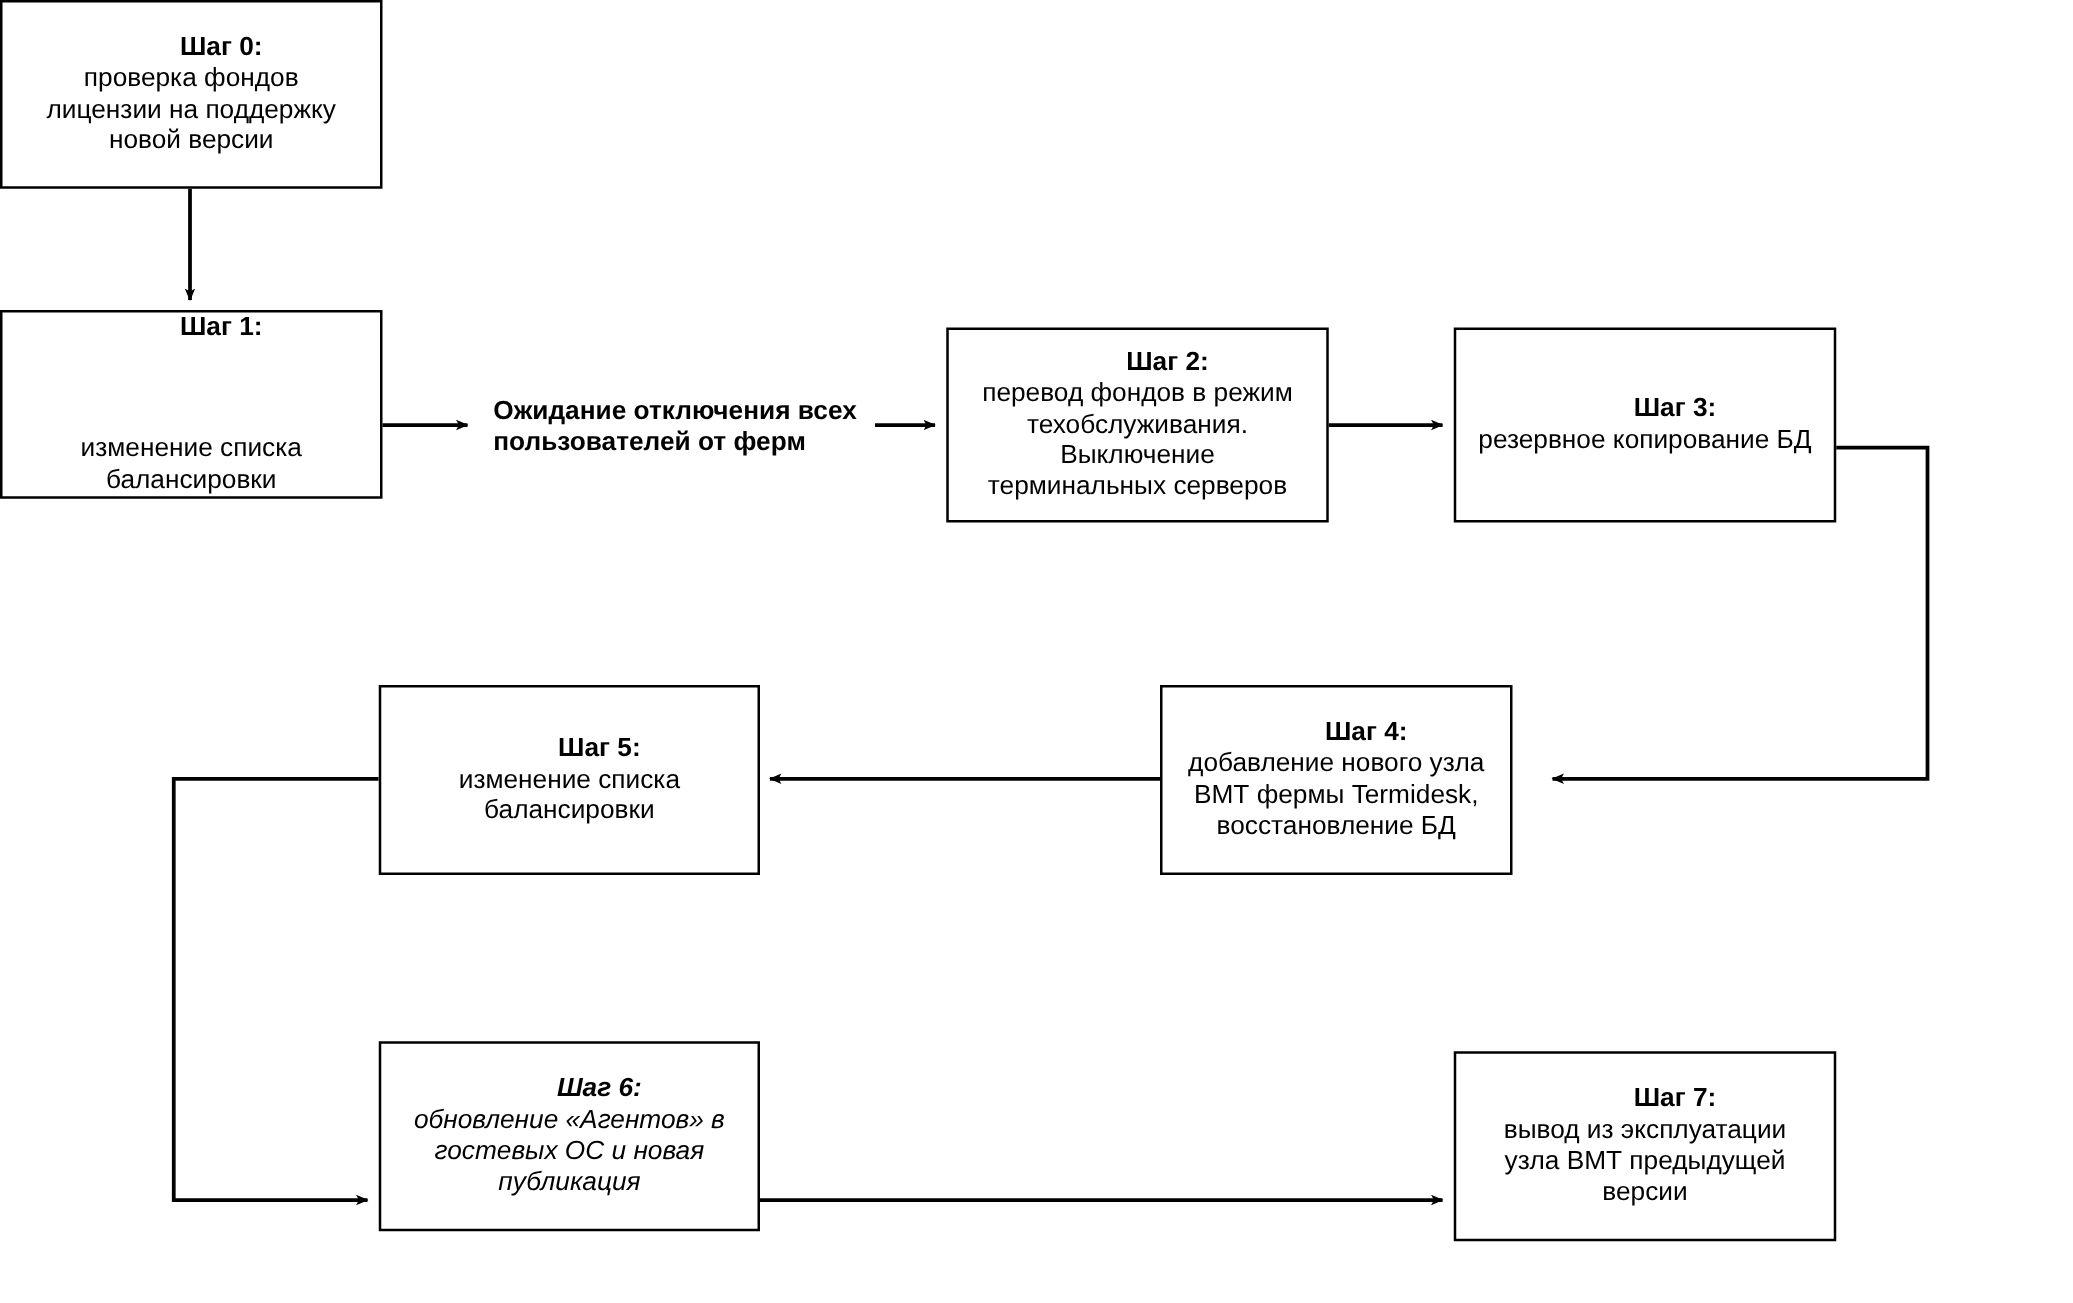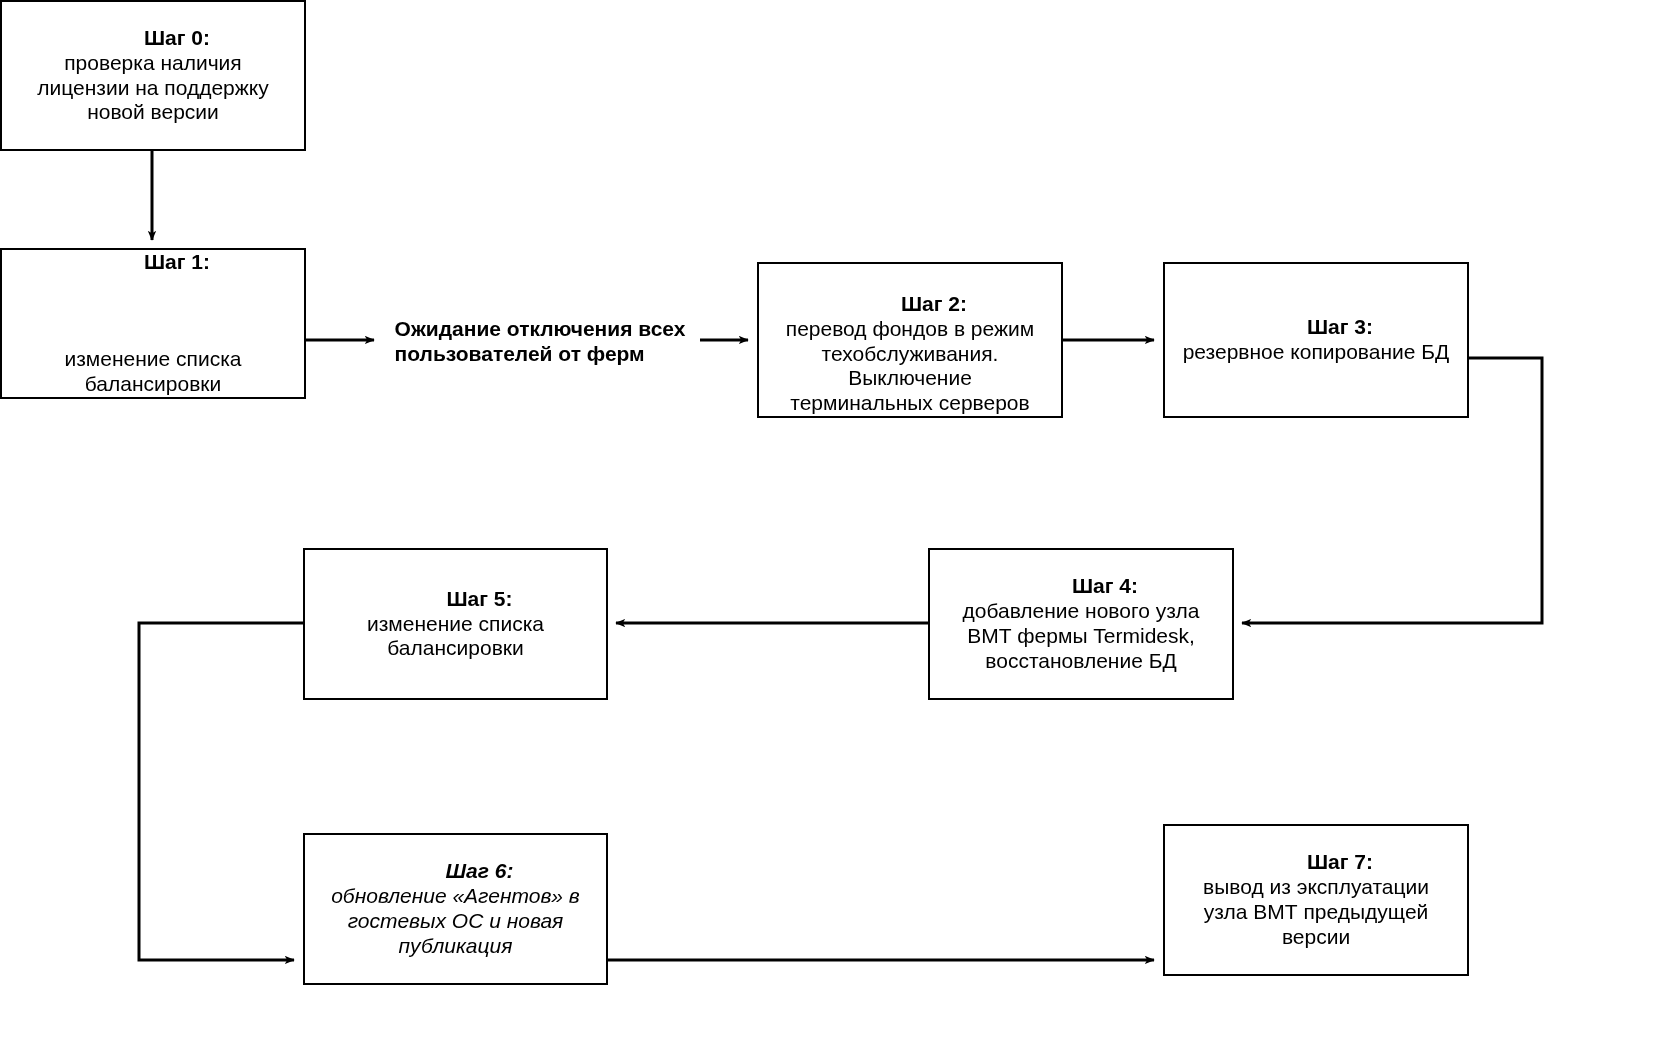--- a/index.html
+++ b/index.html
@@ -62,67 +62,67 @@
 
     <path d="M928,623 L616,623" fill="none" stroke="#000000" stroke-width="3" marker-end="url(#arrow)"></path>
 
     <path d="M303,623 L139,623 L139,960 L294,960" fill="none" stroke="#000000" stroke-width="3" marker-end="url(#arrow)"></path>
 
     <path d="M607,960 L1154,960" fill="none" stroke="#000000" stroke-width="3" marker-end="url(#arrow)"></path>
   </svg>
 
   <div class="node" style="left:0px;top:0px;width:306px;height:151px;">
     <div class="title">Шаг 0:</div>
-    <div class="body">проверка наличия
+    <div class="body">проверка фондов
 лицензии на поддержку
 новой версии</div>
   </div>
 
   <div class="node" style="left:0px;top:248px;width:306px;height:151px;justify-content:space-between;">
     <div class="title">Шаг 1:</div>
     <div class="body">изменение списка
 балансировки</div>
   </div>
 
   <div class="plainlabel" style="left:380px;top:313px;width:320px;height:56px;">Ожидание отключения всех
 пользователей от ферм</div>
 
-  <div class="node" style="left:757px;top:262px;width:306px;height:156px;justify-content:flex-end;">
+  <div class="node" style="left:757px;top:262px;width:306px;height:156px;">
     <div class="title">Шаг 2:</div>
     <div class="body">перевод фондов в режим
 техобслуживания.
 Выключение
 терминальных серверов</div>
   </div>
 
   <div class="node overflow" style="left:1163px;top:262px;width:306px;height:156px;">
     <div class="title">Шаг 3:</div>
     <div class="body">резервное копирование БД</div>
   </div>
 
-  <div class="node" style="left:928px;top:548px;width:306px;height:152px;">
+  <div class="node" style="left:928px;top:548px;width:282px;height:152px;">
     <div class="title">Шаг 4:</div>
     <div class="body">добавление нового узла
 ВМТ фермы Termidesk,
 восстановление БД</div>
   </div>
 
   <div class="node" style="left:303px;top:548px;width:305px;height:152px;">
     <div class="title">Шаг 5:</div>
     <div class="body">изменение списка
 балансировки</div>
   </div>
 
   <div class="node" style="left:303px;top:833px;width:305px;height:152px;font-style:italic;">
     <div class="title">Шаг 6:</div>
     <div class="body">обновление «Агентов» в
 гостевых ОС и новая
 публикация</div>
   </div>
 
-  <div class="node" style="left:1163px;top:824px;width:306px;height:152px;">
+  <div class="node" style="left:1163px;top:841px;width:306px;height:152px;">
     <div class="title">Шаг 7:</div>
     <div class="body">вывод из эксплуатации
 узла ВМТ предыдущей
 версии</div>
   </div>
 
 </div>
 
 </body></html>

